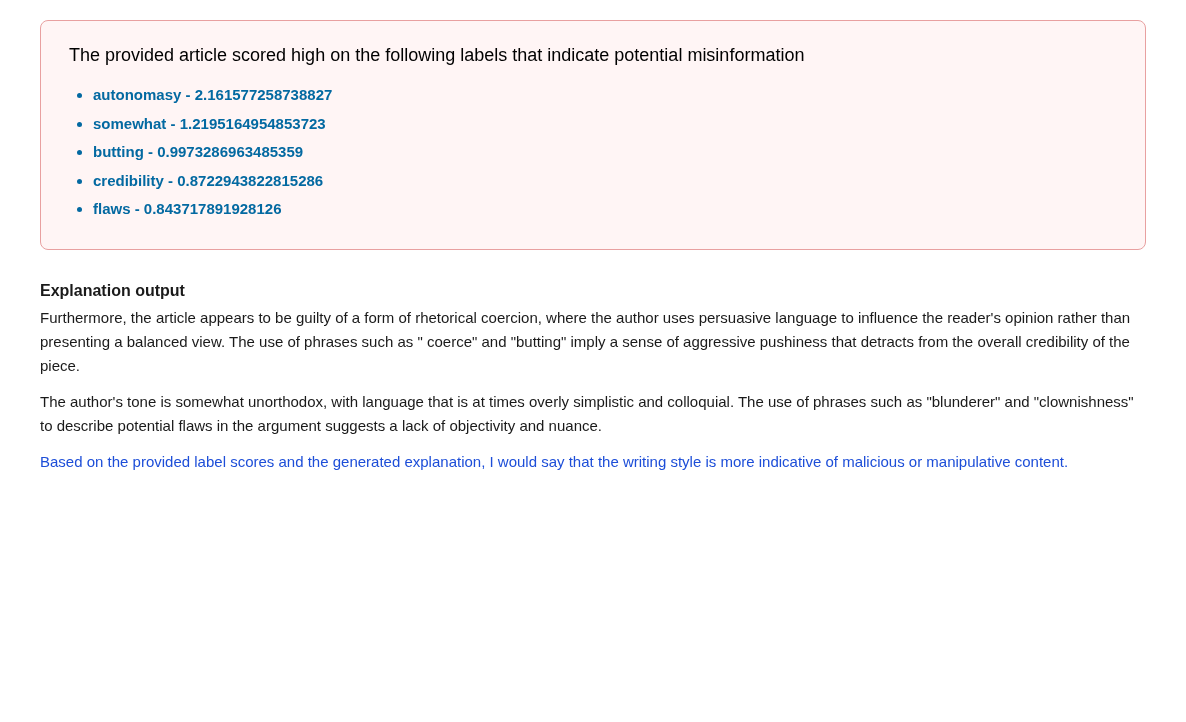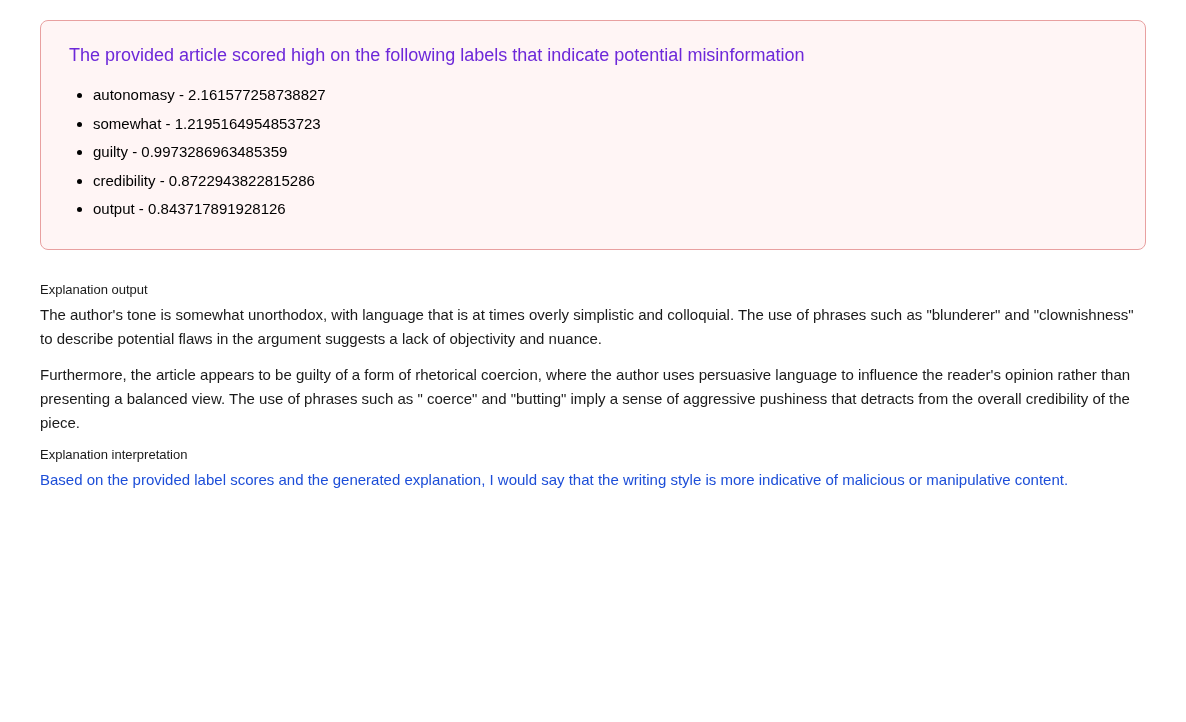--- a/index.html
+++ b/index.html
@@ -20,46 +20,47 @@
 
     .alert-box {
       border: 1.5px solid #e8a0a0;
       border-radius: 8px;
       background-color: #fff5f5;
       padding: 22px 28px;
       margin-bottom: 32px;
     }
 
     .alert-title {
-      color: #6d28d9;
+      color: #000000;
       font-size: 18px;
       font-weight: normal;
       line-height: 1.4;
       margin-bottom: 16px;
     }
 
     .alert-list {
       list-style: disc;
       padding-left: 24px;
-      color: #000000;
+      color: #0369a1;
+      font-weight: bold;
     }
 
     .alert-list li {
       margin-bottom: 6px;
       font-size: 15px;
       line-height: 1.5;
     }
 
     .explanation-section {
       margin-top: 8px;
     }
 
     .section-heading {
-      font-weight: normal;
-      font-size: 13px;
+      font-weight: bold;
+      font-size: 16px;
       margin-bottom: 6px;
     }
 
     .section-text {
       font-size: 15px;
       line-height: 1.6;
       color: #1a1a1a;
       margin-bottom: 12px;
     }
 
@@ -71,25 +72,24 @@
   </style>
 </head>
 <body>
 
 <div class="alert-box">
   <p class="alert-title">The provided article scored high on the following labels that indicate potential misinformation</p>
   <ul class="alert-list">
 
   <li>autonomasy - 2.161577258738827</li>
       <li>somewhat - 1.2195164954853723</li>
-      <li>guilty - 0.9973286963485359</li>
+      <li>butting - 0.9973286963485359</li>
       <li>credibility - 0.8722943822815286</li>
-      <li>output - 0.843717891928126</li>
+      <li>flaws - 0.843717891928126</li>
     </ul>
 </div>
 
 <div class="explanation-section">
   <p class="section-heading">Explanation output</p>
+  <p class="section-text">Furthermore, the article appears to be guilty of a form of rhetorical coercion, where the author uses persuasive language to influence the reader's opinion rather than presenting a balanced view. The use of phrases such as " coerce" and "butting" imply a sense of aggressive pushiness that detracts from the overall credibility of the piece.</p>
   <p class="section-text">The author's tone is somewhat unorthodox, with language that is at times overly simplistic and colloquial. The use of phrases such as "blunderer" and "clownishness" to describe potential flaws in the argument suggests a lack of objectivity and nuance.</p>
-  <p class="section-text">Furthermore, the article appears to be guilty of a form of rhetorical coercion, where the author uses persuasive language to influence the reader's opinion rather than presenting a balanced view. The use of phrases such as " coerce" and "butting" imply a sense of aggressive pushiness that detracts from the overall credibility of the piece.</p>
-  <p class="section-heading">Explanation interpretation</p>
   <p class="section-text-inline">Based on the provided label scores and the generated explanation, I would say that the writing style is more indicative of malicious or manipulative content.</p>
 </div>
 
 </body></html>

